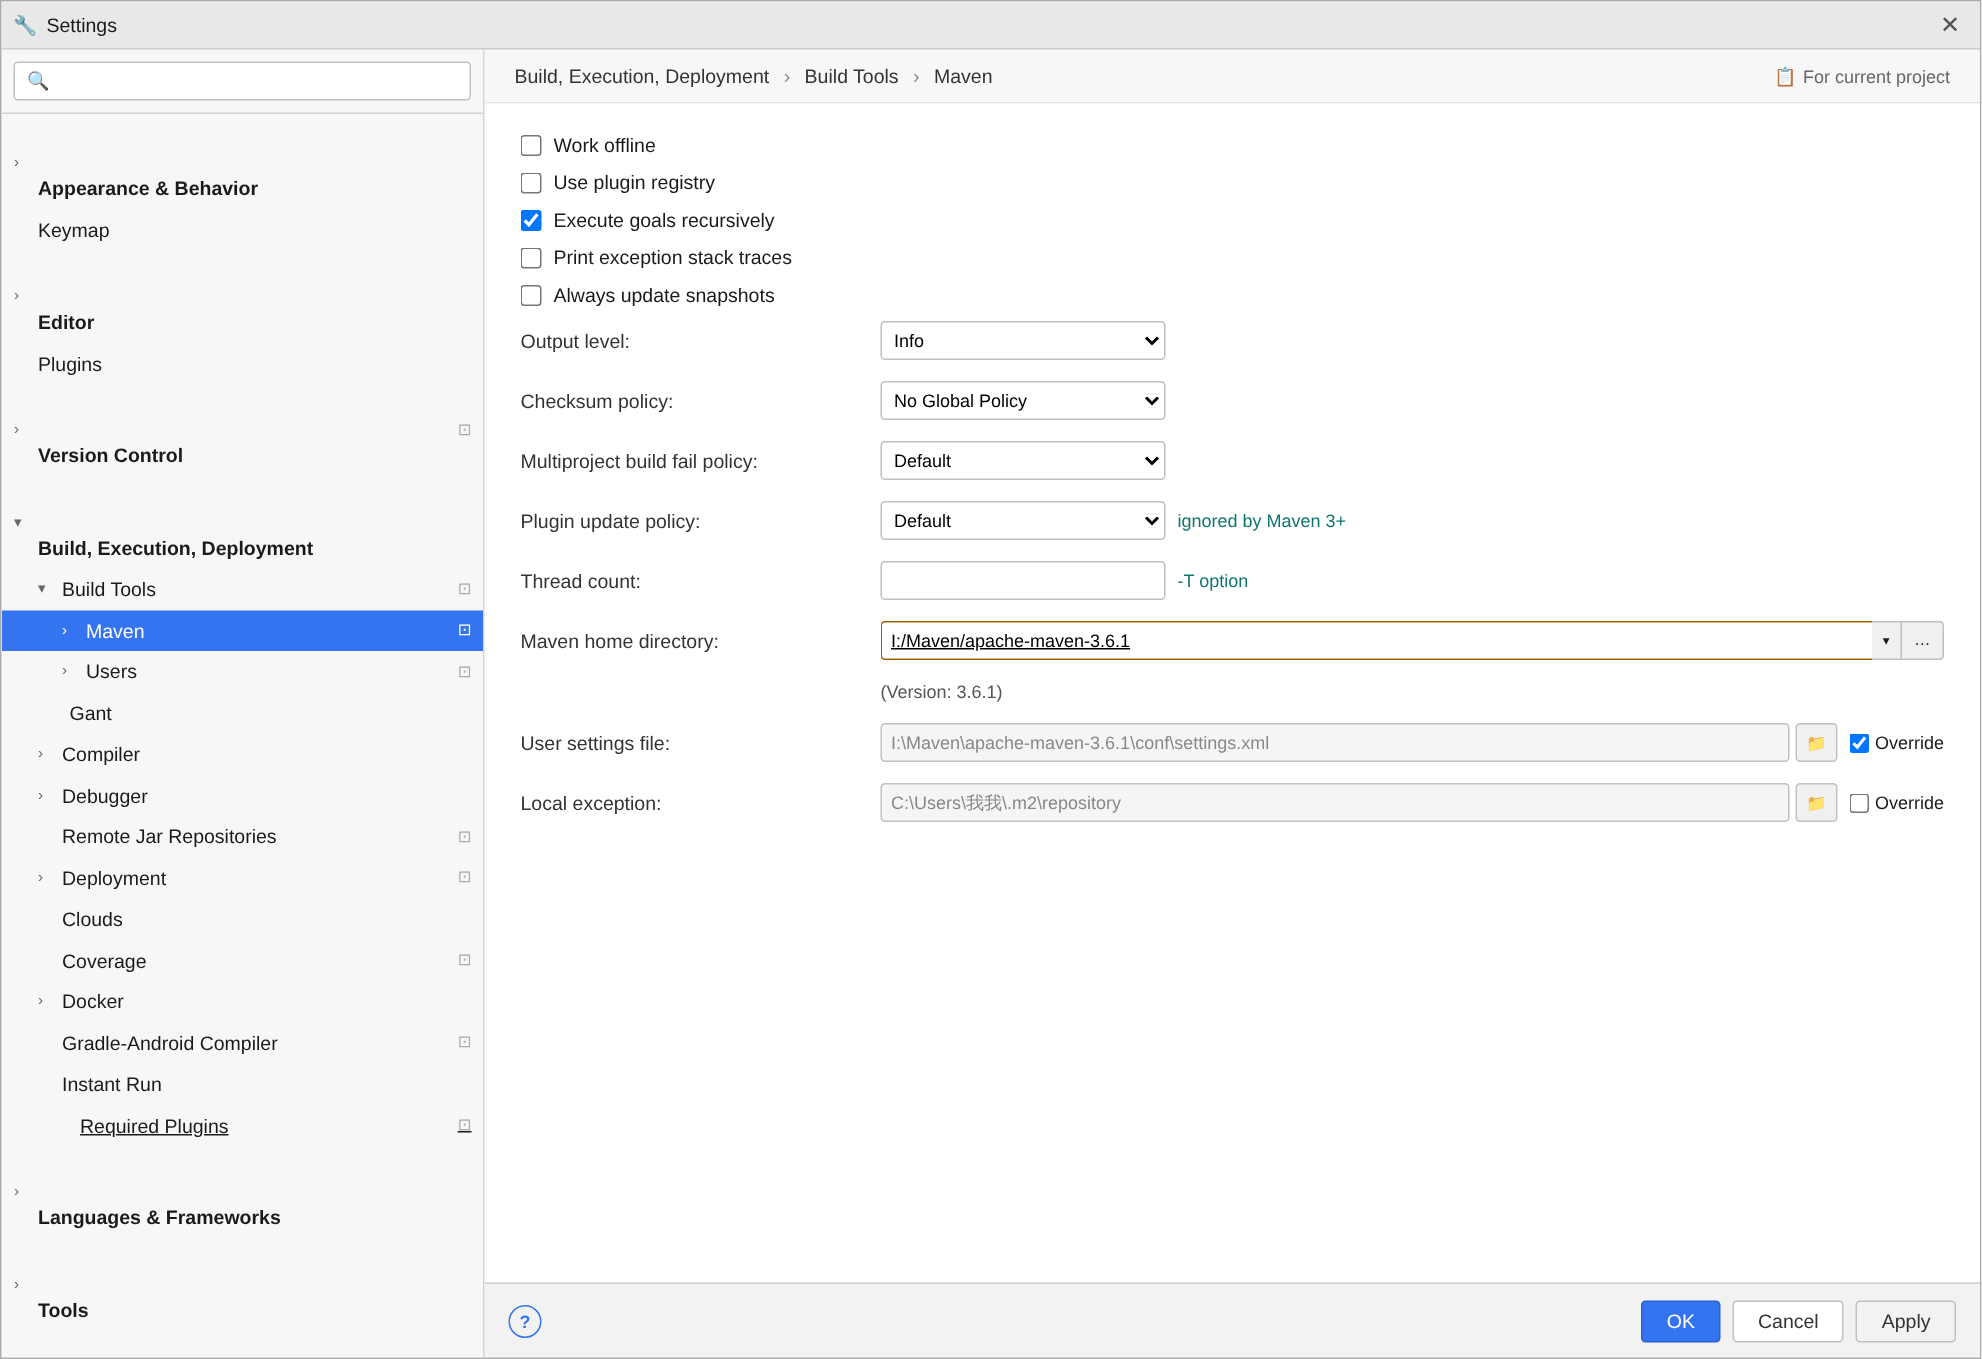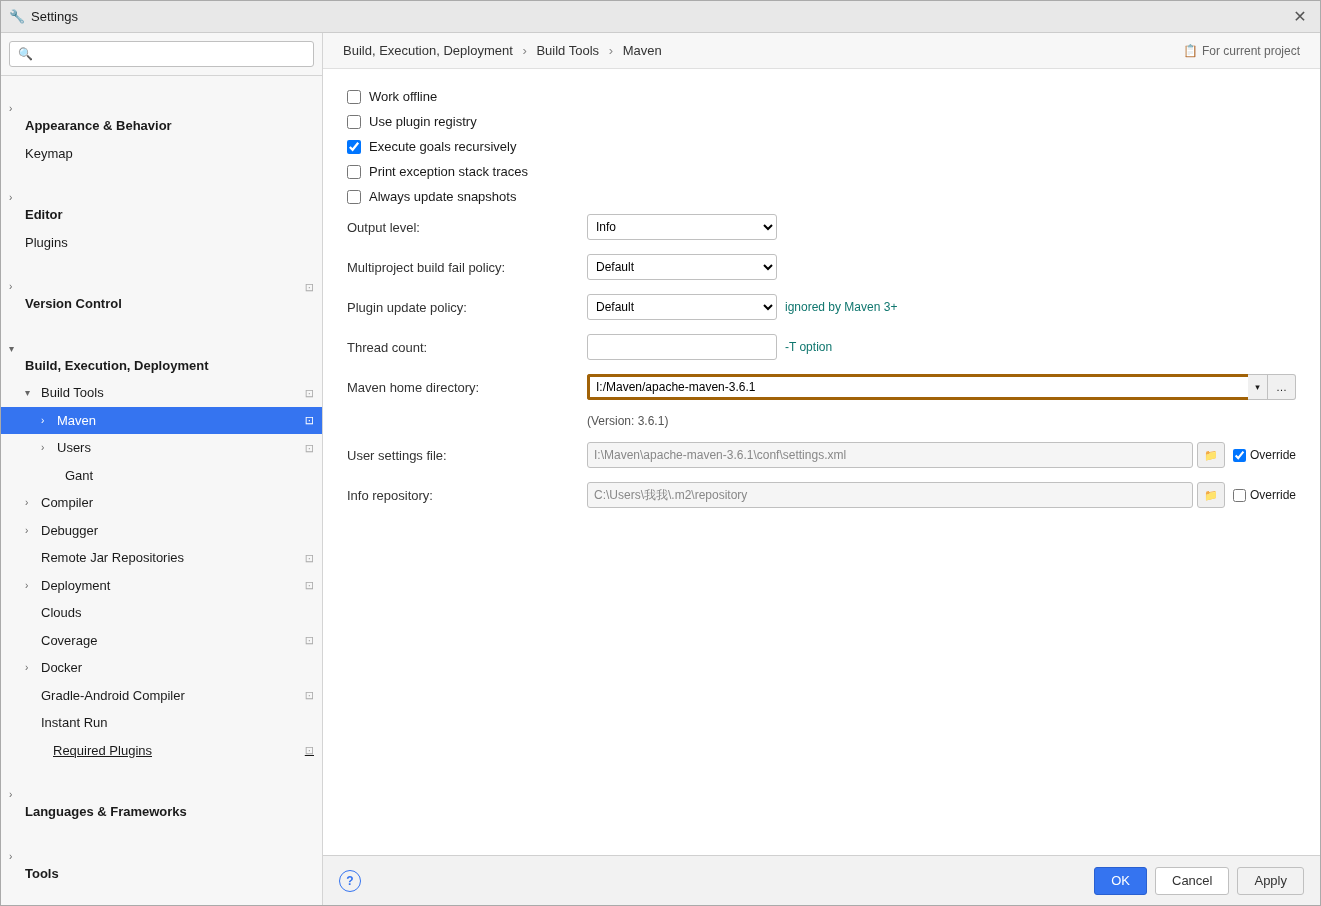--- a/index.html
+++ b/index.html
@@ -69,21 +69,21 @@
     .bottom-bar { height: 50px; background: #f2f2f2; border-top: 1px solid #d0d0d0; display: flex; align-items: center; justify-content: space-between; padding: 0 16px; flex-shrink: 0; }
     .bottom-left { display: flex; align-items: center; }
     .help-btn { width: 22px; height: 22px; border-radius: 50%; border: 1px solid #3574f0; color: #3574f0; display: flex; align-items: center; justify-content: center; font-size: 12px; cursor: pointer; font-weight: bold; }
     .bottom-right { display: flex; gap: 8px; }
     .btn { height: 28px; padding: 0 16px; border-radius: 3px; font-size: 13px; cursor: pointer; border: 1px solid; }
     .btn-primary { background: #3574f0; color: white; border-color: #2a60d0; }
     .btn-default { background: white; color: #333; border-color: #c0c0c0; }
     .btn-apply { background: #f2f2f2; color: #333; border-color: #c0c0c0; }
     
     .maven-home-wrapper { display: flex; align-items: center; flex: 1; }
-    .maven-home-select { flex: 1; height: 26px; border: 3px solid #a16207; border-radius: 3px 0 0 3px; padding: 0 6px; font-size: 12px; background: white; outline: none; appearance: none; -webkit-appearance: none; }
+    .maven-home-select { flex: 1; height: 26px; border: 1px solid #a16207; border-radius: 3px 0 0 3px; padding: 0 6px; font-size: 12px; background: white; outline: none; appearance: none; text-decoration: underline; -webkit-appearance: none; }
     .maven-home-dropdown-btn { height: 26px; width: 20px; border: 1px solid #c0c0c0; border-left: none; background: #f0f0f0; cursor: pointer; display: flex; align-items: center; justify-content: center; font-size: 9px; }
     .maven-home-browse-btn { height: 26px; width: 28px; border: 1px solid #c0c0c0; border-left: none; border-radius: 0 3px 3px 0; background: #f0f0f0; cursor: pointer; display: flex; align-items: center; justify-content: center; font-size: 11px; }
   </style>
 </head>
 <body>
 
 <div class="window">
 
   <div class="title-bar">
     <span class="title-bar-icon">🔧</span>
@@ -134,21 +134,21 @@
           <div class="sidebar-item selected" style="padding-left: 40px;">
             <span class="chevron">›</span>
             <span class="label">Maven</span>
             <span class="copy-icon">⊡</span>
           </div>
           <div class="sidebar-item" style="padding-left: 40px;">
             <span class="chevron">›</span>
             <span class="label">Users</span>
             <span class="copy-icon">⊡</span>
           </div>
-          <div class="sidebar-item" style="padding-left: 48px; justify-content: center;">
+          <div class="sidebar-item" style="padding-left: 29px; justify-content: center;">
             <span class="chevron"></span>
             <span class="label">Gant</span>
           </div>
           <div class="sidebar-item" style="padding-left: 24px;">
             <span class="chevron">›</span>
             <span class="label">Compiler</span>
           </div>
           <div class="sidebar-item" style="padding-left: 24px;">
             <span class="chevron">›</span>
             <span class="label">Debugger</span>
@@ -254,20 +254,31 @@
           <div class="form-control">
             <select>
               <option>Info</option>
               <option>Debug</option>
               <option>Warn</option>
               <option>Error</option>
             </select>
           </div>
         </div>
 
+        <div class="form-row">
+          <div class="form-label">Checksum policy:</div>
+          <div class="form-control">
+            <select>
+              <option>No Global Policy</option>
+              <option>Fail</option>
+              <option>Warn</option>
+              <option>Ignore</option>
+            </select>
+          </div>
+        </div>
 
         <div class="form-row">
           <div class="form-label">Multiproject build fail policy:</div>
           <div class="form-control">
             <select>
               <option>Default</option>
               <option>At End</option>
               <option>Never</option>
               <option>Always</option>
             </select>
@@ -315,21 +326,21 @@
             <input type="text" class="override-input" value="I:\Maven\apache-maven-3.6.1\conf\settings.xml" style="">
             <div class="override-browse">📁</div>
             <div class="override-check">
               <input type="checkbox" checked="" id="override-user-settings" style="">
               <label for="override-user-settings">Override</label>
             </div>
           </div>
         </div>
 
         <div class="override-row">
-          <div class="override-label">Info repository:</div>
+          <div class="override-label">Local exception:</div>
           <div class="override-control">
             <input type="text" class="override-input" value="C:\Users\我我\.m2\repository" style="">
             <div class="override-browse">📁</div>
             <div class="override-check">
               <input type="checkbox" id="override-local-repo" style="">
               <label for="override-local-repo">Override</label>
             </div>
           </div>
         </div>
 

